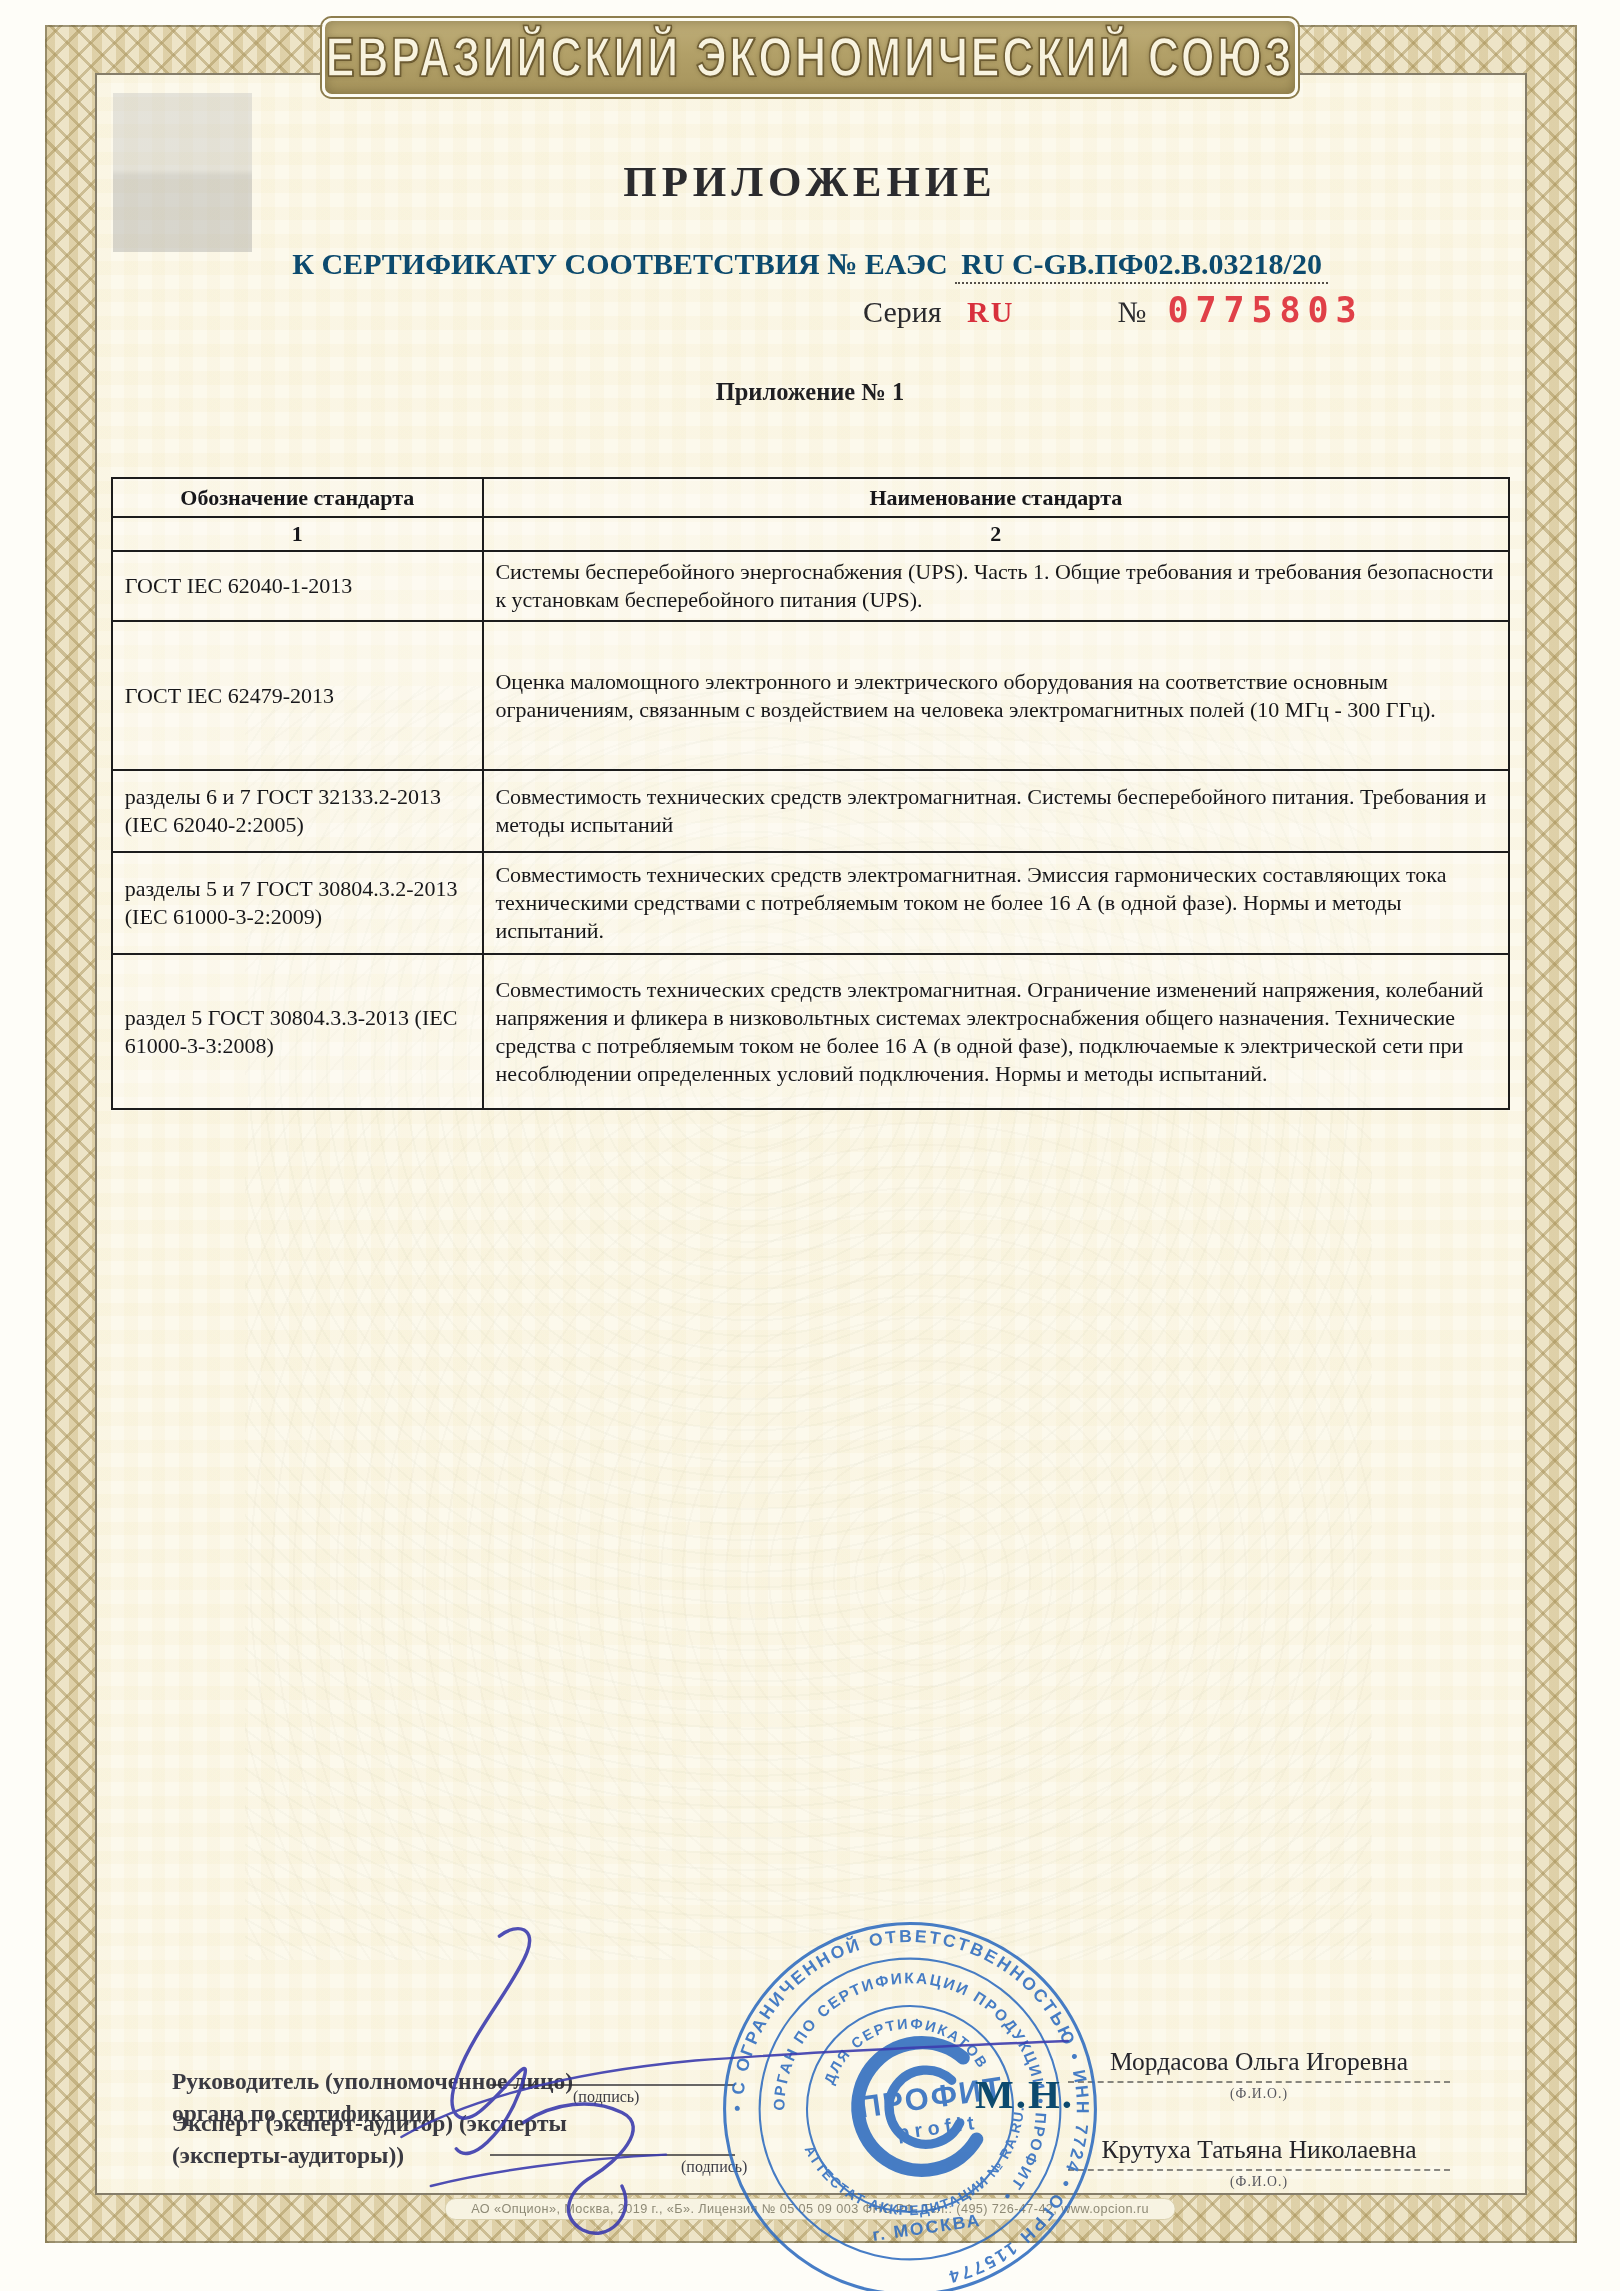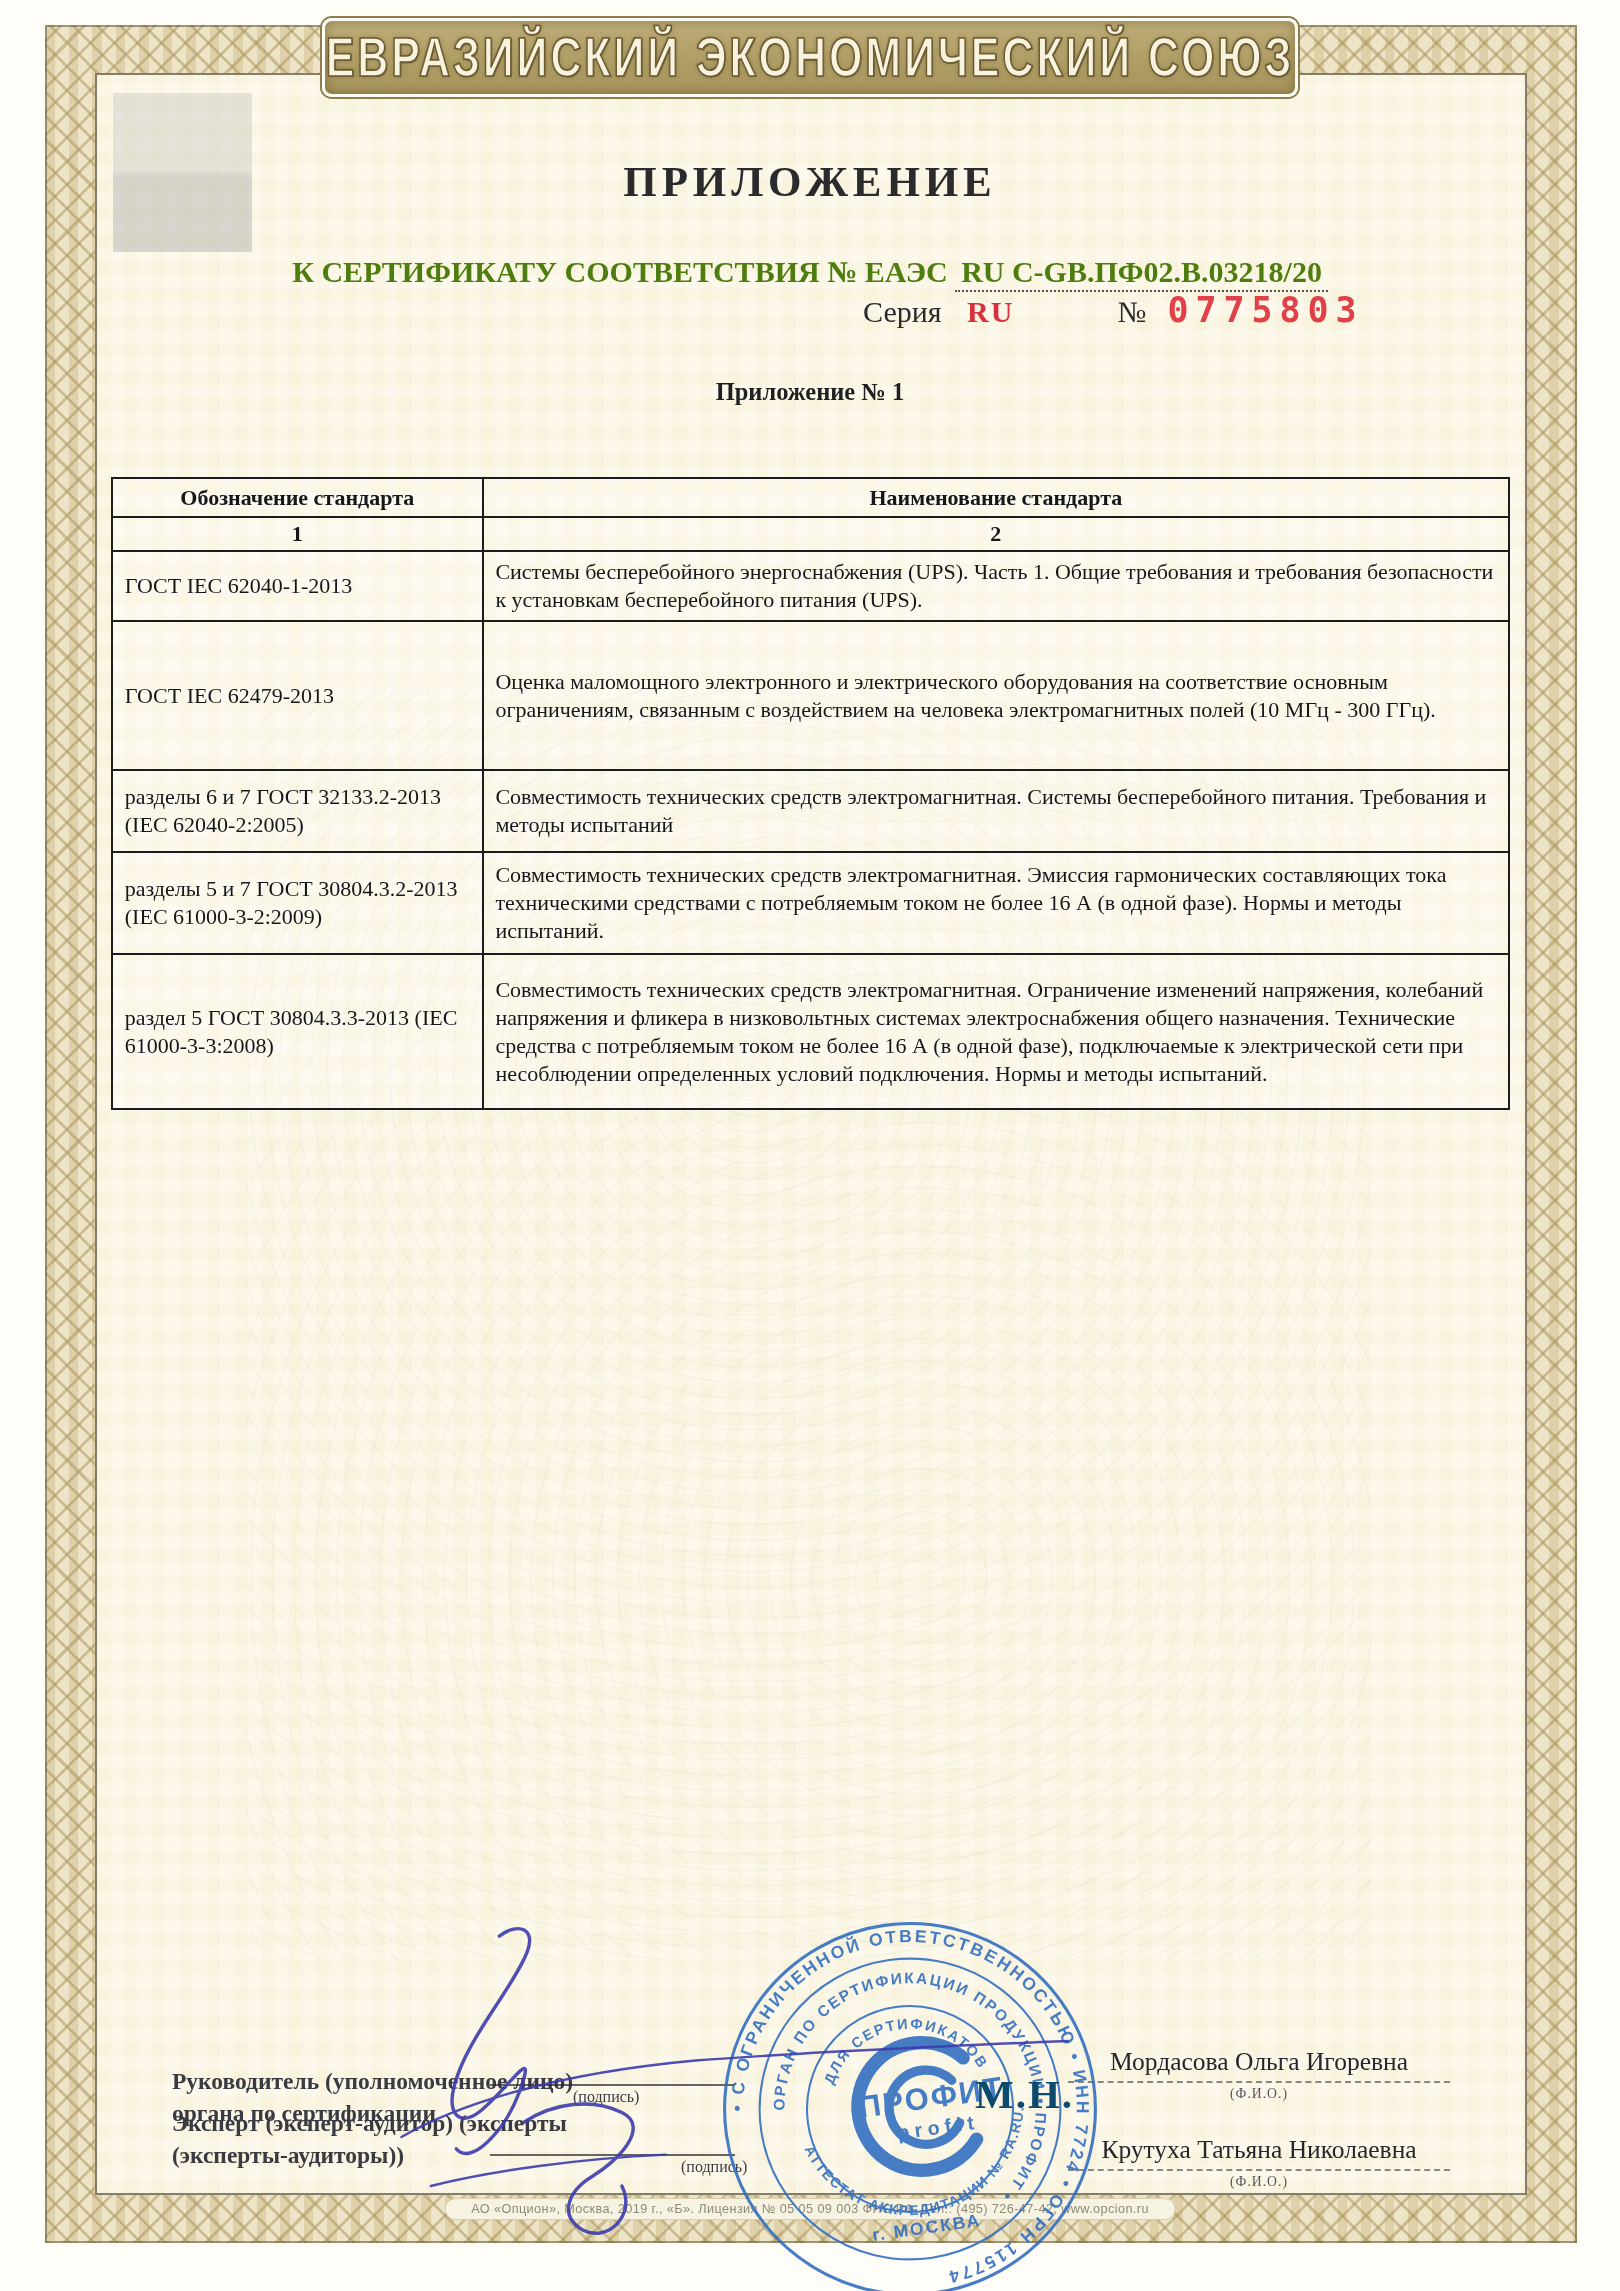--- a/index.html
+++ b/index.html
@@ -32,22 +32,22 @@
     background:linear-gradient(180deg,#bfae79 0%,#b2a068 45%,#a6945c 100%);
     border:3.9px solid #fdfcf4;box-shadow:0 0 0 2px #8d7d4e, inset 0 0 11.8px rgba(90,75,40,.5);
     display:flex;align-items:center;justify-content:center;}
   .banner span{display:inline-block;transform:scale(1,1.28);
     font-family:"Liberation Sans","DejaVu Sans",sans-serif;font-weight:700;font-size:43px;letter-spacing:2.9px;
     color:#f8f3df;-webkit-text-stroke:1.3px #6d5c32;
     text-shadow:1px 1px 0 #6d5c32,-1px -1px 0 #8d7c4c,0 0 3.9px rgba(90,75,40,.55);white-space:nowrap;}
   
   .doc-title{position:absolute;top:157px;left:0;width:100%;text-align:center;z-index:6;
     font-size:43px;font-weight:700;letter-spacing:4.9px;color:#2b2b2e;}
-  .cert-line{position:absolute;top:255px;width:100%;text-align:center;z-index:6;font-size:30px;font-weight:700;
-    color:#4d7c0f;white-space:nowrap;}
+  .cert-line{position:absolute;top:247px;width:100%;text-align:center;z-index:6;font-size:30px;font-weight:700;
+    color:#0c4a6e;white-space:nowrap;}
   .cert-line .cert-no{border-bottom:2px dotted #55504a;padding:0 5.9px 2px 5.9px;font-weight:700;}
   .series-line{position:absolute;top:290px;left:863px;z-index:6;display:flex;align-items:baseline;gap:0;
     font-size:30px;color:#2b2b2e;}
   .series-label{margin-right:25.5px;}
   .series-value{color:#d8303c;font-weight:700;letter-spacing:2px;margin-right:103px;}
   .num-sign{margin-right:21.6px;}
   .blank-number{color:#e04048;font-weight:700;letter-spacing:6.9px;font-family:"DejaVu Sans Mono",monospace;font-size:35px;}
   .annex-title{position:absolute;top:378px;width:100%;text-align:center;z-index:6;font-size:24.5px;font-weight:700;color:#1f1f22;}
   .annex-desc{position:absolute;top:412px;left:118px;width:1385px;text-align:center;z-index:6;
     font-size:23.5px;font-weight:700;line-height:30px;color:#1f1f22;}

